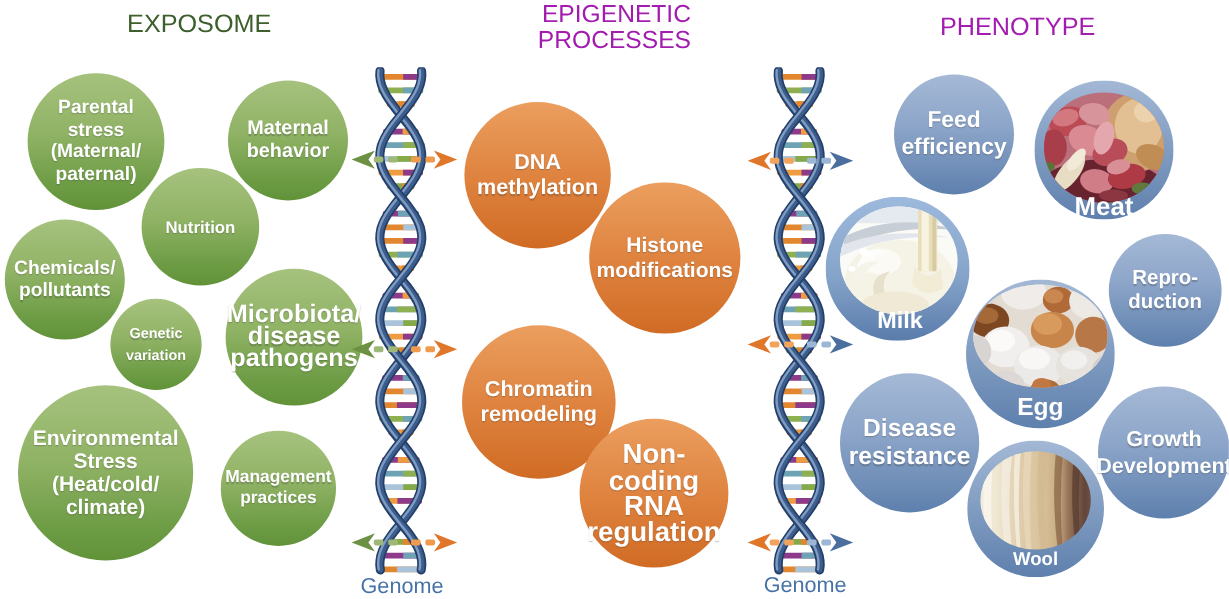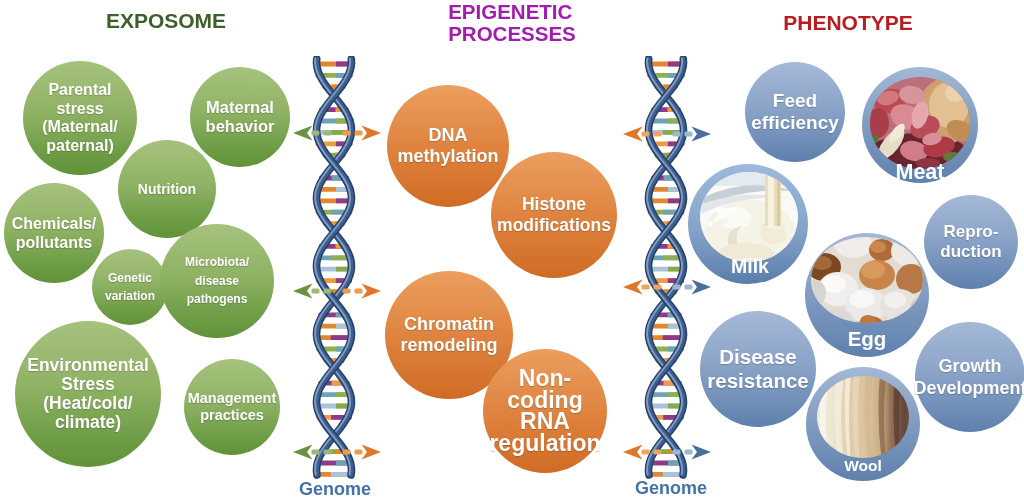--- a/index.html
+++ b/index.html
@@ -1,32 +1,32 @@
 <!DOCTYPE html>
 <html><head><meta charset="utf-8">
 <style>
 html,body{margin:0;padding:0;background:#ffffff;width:1024px;height:499px;overflow:hidden}
 body{font-family:"Liberation Sans",sans-serif;position:relative}
-.ti{position:absolute;font-weight:bold;text-align:left;transform:translate(-50%,-50%);white-space:nowrap}
+.ti{position:absolute;font-weight:normal;text-align:right;transform:translate(-50%,-50%);white-space:nowrap}
 .c{position:absolute;border-radius:50%;display:flex;align-items:center;justify-content:center;
    text-align:center;color:#fff;font-weight:bold;text-shadow:0 1px 1px rgba(50,50,50,0.3)}
 .g{background:linear-gradient(180deg,#a6c27e 0%,#8fb264 45%,#6a9a42 85%,#629238 100%)}
 .o{background:linear-gradient(180deg,#eb9e5e 0%,#df8440 50%,#d06b24 100%)}
 .b{background:linear-gradient(180deg,#a5b9d6 0%,#8ba4c8 45%,#5e80ad 100%)}
 .abs{position:absolute}
 </style></head><body>
 <div class="ti" style="left:166px;top:21px;font-size:21px;color:#3d5f2c">EXPOSOME</div>
 <div class="ti" style="left:512px;top:23px;font-size:20.5px;color:#a21caf;line-height:22px">EPIGENETIC<br>PROCESSES</div>
-<div class="ti" style="left:848px;top:23px;font-size:21px;color:#b91c1c">PHENOTYPE</div>
+<div class="ti" style="left:848px;top:23px;font-size:21px;color:#a21caf">PHENOTYPE</div>
 <div class="c g" style="left:23px;top:61px;width:114px;height:114px;font-size:16px;line-height:18.5px">Parental<br>stress<br>(Maternal/<br>paternal)</div>
 <div class="c g" style="left:190px;top:67px;width:100px;height:100px;font-size:16.5px;line-height:19.5px">Maternal<br>behavior</div>
 <div class="c g" style="left:118px;top:140px;width:98px;height:98px;font-size:14px;line-height:23px">Nutrition</div>
 <div class="c g" style="left:4px;top:183px;width:100px;height:100px;font-size:16px;line-height:19px">Chemicals/<br>pollutants</div>
 <div class="c g" style="left:92px;top:249px;width:76px;height:76px;font-size:12px;line-height:18.5px">Genetic<br>variation</div>
-<div class="c g" style="left:160px;top:224px;width:114px;height:114px;font-size:12px;line-height:18.5px">Microbiota/<br>disease<br>pathogens</div>
+<div class="c g" style="left:188px;top:224px;width:114px;height:114px;font-size:21px;line-height:18.5px">Microbiota/<br>disease<br>pathogens</div>
 <div class="c g" style="left:15px;top:321px;width:146px;height:146px;font-size:17.5px;line-height:19px">Environmental<br>Stress<br>(Heat/cold/<br>climate)</div>
 <div class="c g" style="left:184px;top:359px;width:96px;height:96px;font-size:14.5px;line-height:17px">Management<br>practices</div>
 <div class="c o" style="left:387px;top:85px;width:122px;height:122px;font-size:18px;line-height:21.5px">DNA<br>methylation</div>
 <div class="c o" style="left:491px;top:152px;width:126px;height:126px;font-size:17.5px;line-height:21.5px">Histone<br>modifications</div>
 <div class="c o" style="left:385px;top:271px;width:128px;height:128px;font-size:18px;line-height:21.5px">Chromatin<br>remodeling</div>
 <div class="c o" style="left:483px;top:349px;width:124px;height:124px;font-size:23px;line-height:21.5px">Non-coding<br>RNA<br>regulation</div>
 <div class="c b" style="left:745px;top:62px;width:100px;height:100px;font-size:19px;line-height:22px">Feed<br>efficiency</div>
 <div class="c b" style="left:924px;top:195px;width:94px;height:94px;font-size:17px;line-height:20.5px">Repro-<br>duction</div>
 <div class="c b" style="left:700px;top:311px;width:116px;height:116px;font-size:20.5px;line-height:24px">Disease<br>resistance</div>
 <div class="c b" style="left:915px;top:322px;width:110px;height:110px;font-size:18px;line-height:22px">Growth<br>Development</div>

